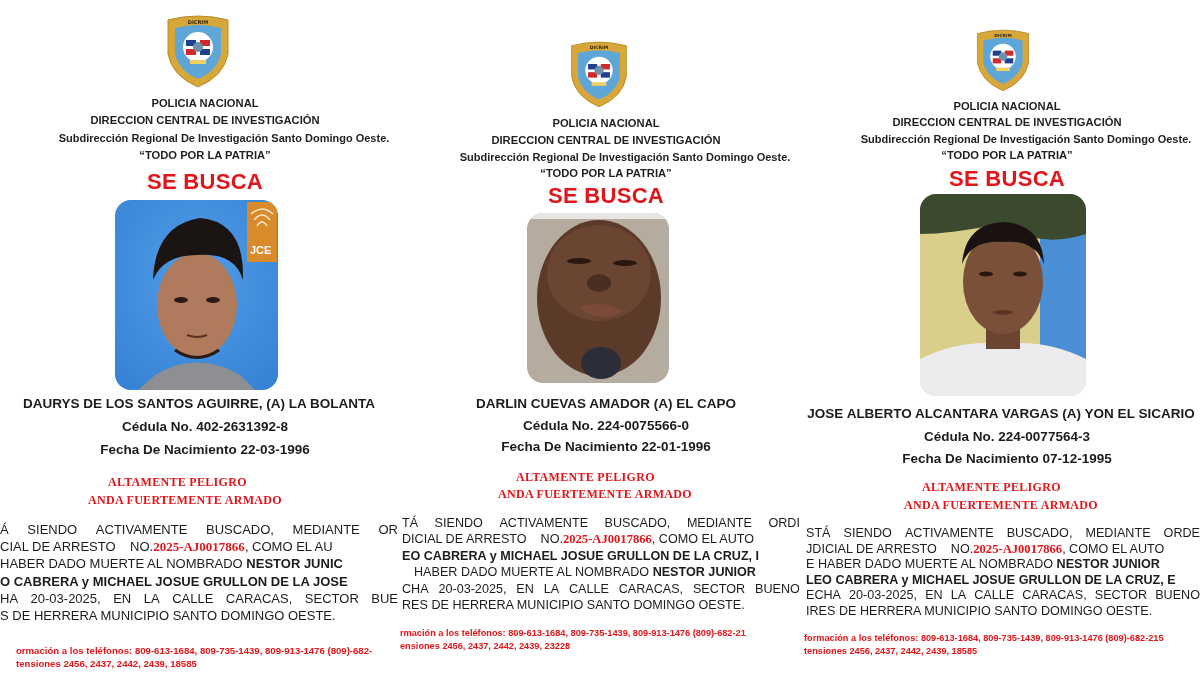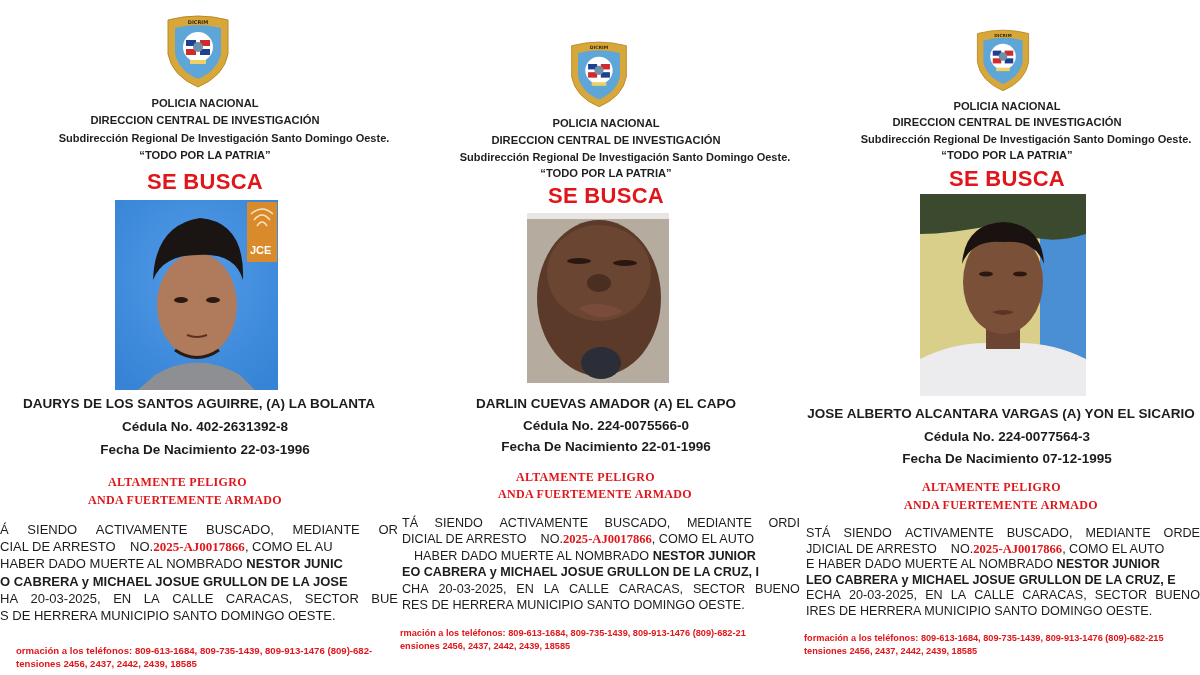--- a/index.html
+++ b/index.html
@@ -24,21 +24,21 @@
 
   .warn { font-family: "Liberation Serif", serif; font-weight: bold; font-size: 12px; color: #e0161b; letter-spacing: 0.3px; }
 
   .para { position: absolute; white-space: nowrap; font-family: "Liberation Sans", sans-serif; font-size: 13px; color: #1c1c1c; line-height: 17.2px; }
   .para .ln { display: flex; justify-content: space-between; width: 100%; }
   .para b { font-weight: bold; }
   .para .case { color: #e0161b; font-weight: bold; font-family: Liberation Serif, serif; }
 
   .phones { position: absolute; white-space: nowrap; font-family: "Liberation Sans", sans-serif; font-weight: bold; font-size: 9.6px; color: #e0161b; line-height: 13px; }
 
-  .photo { position: absolute; overflow: hidden; }
+  .photo { position: absolute; overflow: hidden; border-radius: 16px; }
   .photo svg { display: block; width: 100%; height: 100%; }
 
   .badge { position: absolute; }
   .badge svg { display: block; width: 100%; height: 100%; }
 </style>
 </head>
 <body>
 
 <section class="panel p1">
   <div class="badge" style="left:164px; top:14px; width:68px; height:74px;">
@@ -171,38 +171,38 @@
   <div class="para" style="left:4px; top:515px; width:398px; font-size:12.6px; line-height:16.4px;">
     <div class="ln">
       <span>TÁ</span>
         <span>SIENDO</span>
         <span>ACTIVAMENTE</span>
         <span>BUSCADO,</span>
         <span>MEDIANTE</span>
         <span>ORDI</span>
     </div>
     <div><span style="white-space:pre;">DICIAL DE ARRESTO    NO.</span><span class="case">2025-AJ0017866</span><span>, COMO EL AUTO</span></div>
+    <div><b>EO CABRERA y MICHAEL JOSUE GRULLON DE LA CRUZ, I</b></div>
     <div style="padding-left:12px;"><span style="white-space:pre;">HABER DADO MUERTE AL NOMBRADO </span><b>NESTOR JUNIOR</b></div>
-    <div><b>EO CABRERA y MICHAEL JOSUE GRULLON DE LA CRUZ, I</b></div>
     <div class="ln">
       <span>CHA</span>
         <span>20-03-2025,</span>
         <span>EN</span>
         <span>LA</span>
         <span>CALLE</span>
         <span>CARACAS,</span>
         <span>SECTOR</span>
         <span>BUENO</span>
     </div>
     <div>RES DE HERRERA MUNICIPIO SANTO DOMINGO OESTE.</div>
   </div>
 
   <div class="phones" style="left:2px; top:627px; font-size:9.2px;">
     <div>rmación a los teléfonos: 809-613-1684, 809-735-1439, 809-913-1476 (809)-682-21</div>
-    <div>ensiones 2456, 2437, 2442, 2439, 18585</div>
+    <div>ensiones 2456, 2437, 2442, 2439, 23228</div>
   </div>
 </section>
 
 <section class="panel p3">
   <div class="badge" style="left:172px; top:28px; width:58px; height:64px;">
     <svg viewBox="0 0 68 74">
       <path d="M4 6 Q34 -2 64 6 L64 40 Q60 62 34 73 Q8 62 4 40 Z" fill="#d7a73a" stroke="#b88a26" stroke-width="1"></path>
       <path d="M11 14 Q34 8 57 14 L57 40 Q53 57 34 65 Q15 57 11 40 Z" fill="#5fa6d8"></path>
       <circle cx="34" cy="33" r="15" fill="#ffffff"></circle>
       <path d="M22 26 L32 26 L32 32 L22 32 Z" fill="#1f3f8f"></path>

